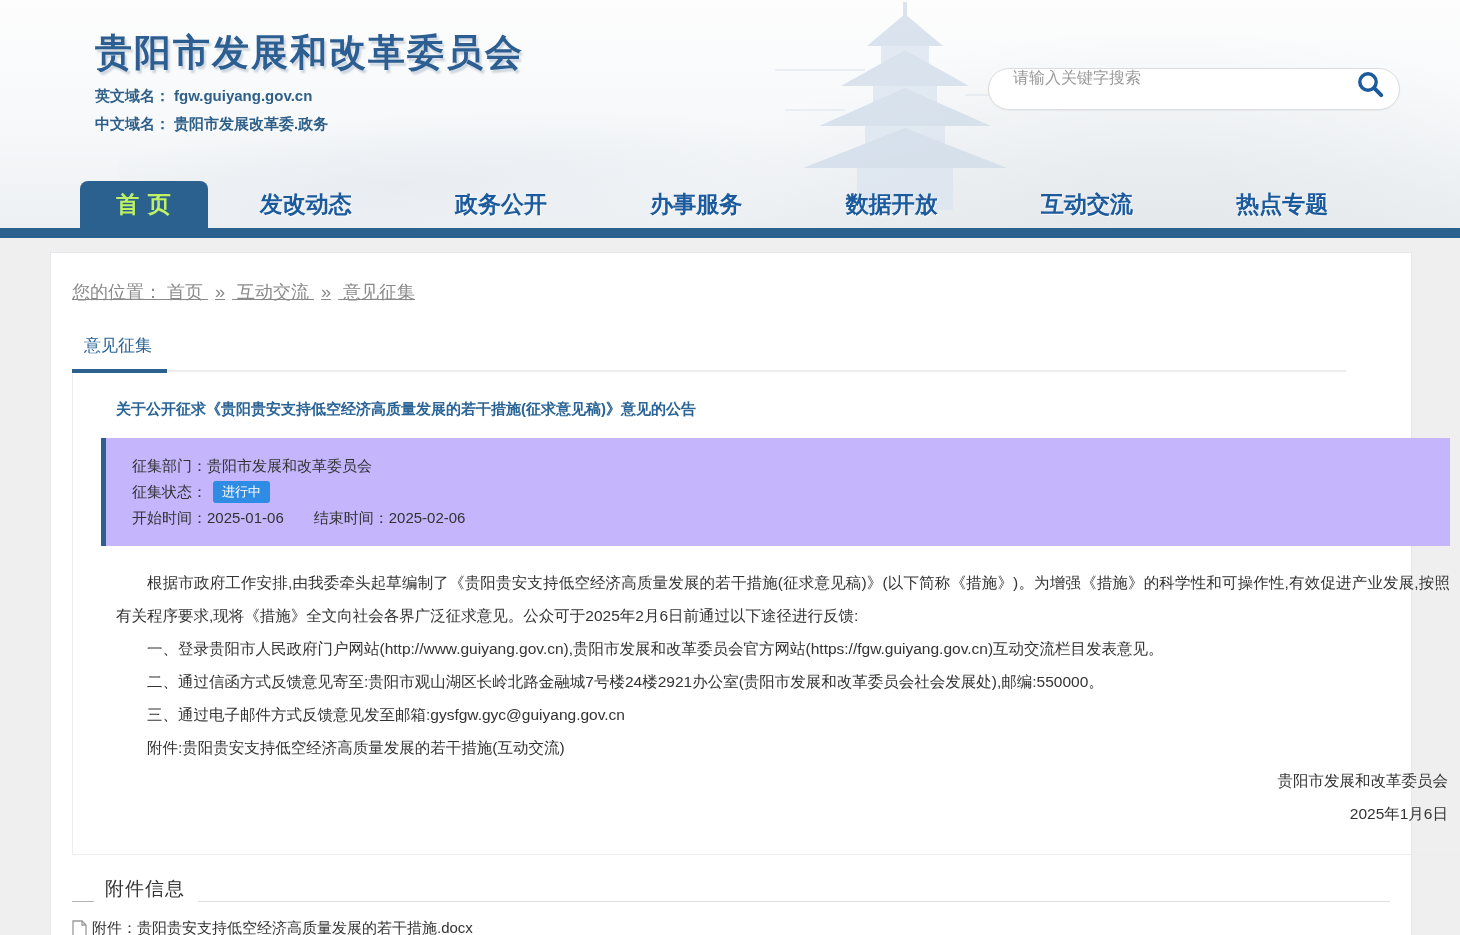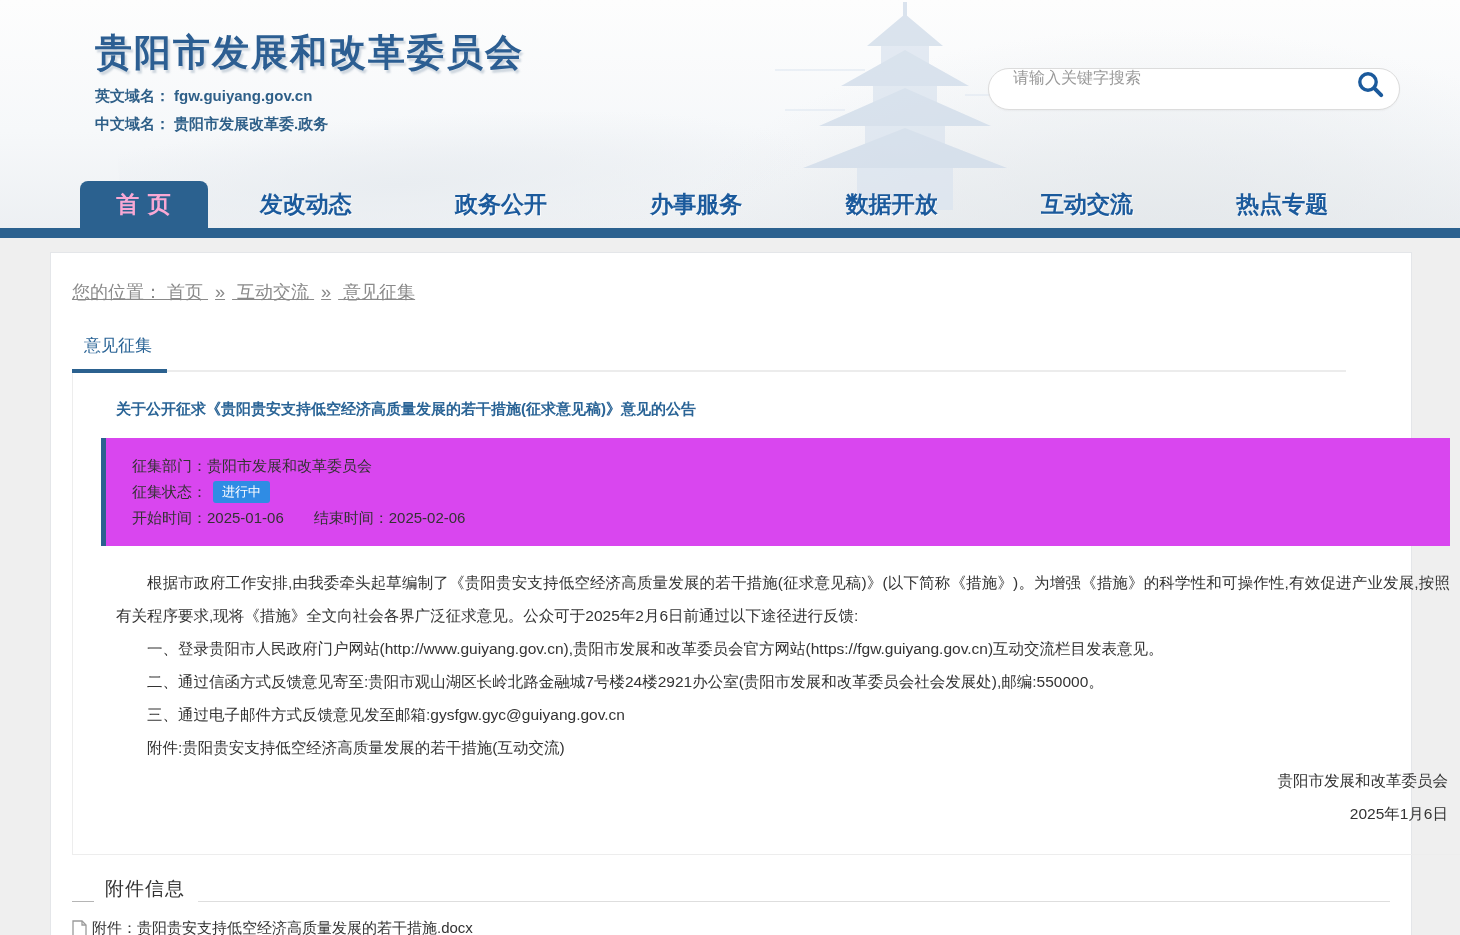--- a/index.html
+++ b/index.html
@@ -53,21 +53,21 @@
   .nav-items{
     position:absolute; left:80px; bottom:10px; width:1300px; height:47px;
     display:flex; align-items:stretch;
   }
   .nav-tab{
     flex:1; display:flex; align-items:center; justify-content:center;
     font-size:23px; font-weight:bold; color:#1b5a9c; cursor:pointer;
     text-shadow:1px 1px 0 rgba(255,255,255,.7);
   }
   .nav-tab.active{
-    flex:0 0 128px; background:#2b618f; color:#f9a8d4; border-radius:8px 8px 0 0;
+    flex:0 0 128px; background:#2b618f; color:#bef264; border-radius:8px 8px 0 0;
     text-shadow:none; letter-spacing:1px;
   }
 
   
   .content-card{
     position:absolute; left:50px; top:252px; width:1362px; height:683px;
     background:#fff; border:1px solid #e4e6e9; border-bottom:none;
     padding:0 21px;
   }
 
@@ -86,21 +86,21 @@
 
   .article-box{
     width:1394px; border:1px solid #ededed; border-top:none;
     padding:26px 15px 24px 28px; min-height:458px;
   }
   .article-title{
     font-size:15px; font-weight:bold; color:#2a6496; padding-left:15px; line-height:22px;
   }
 
   .meta-box{
-    margin-top:18px; background:#d946ef; border-left:5px solid #2b618f;
+    margin-top:18px; background:#c4b5fd; border-left:5px solid #2b618f;
     padding:15px 0 15px 26px; font-size:15px; color:#333;
   }
   .meta-row{ line-height:26px; display:flex; align-items:center; }
   .status-badge{
     display:inline-block; background:#2f8ce4; color:#fff; font-size:13px;
     line-height:20px; padding:1px 9px; border-radius:3px; margin-left:6px;
   }
   .meta-gap{ display:inline-block; width:30px; }
 
   .article-body{ margin-top:20px; padding-left:15px; font-size:15.5px; line-height:33px; text-align:justify; color:#333; }

